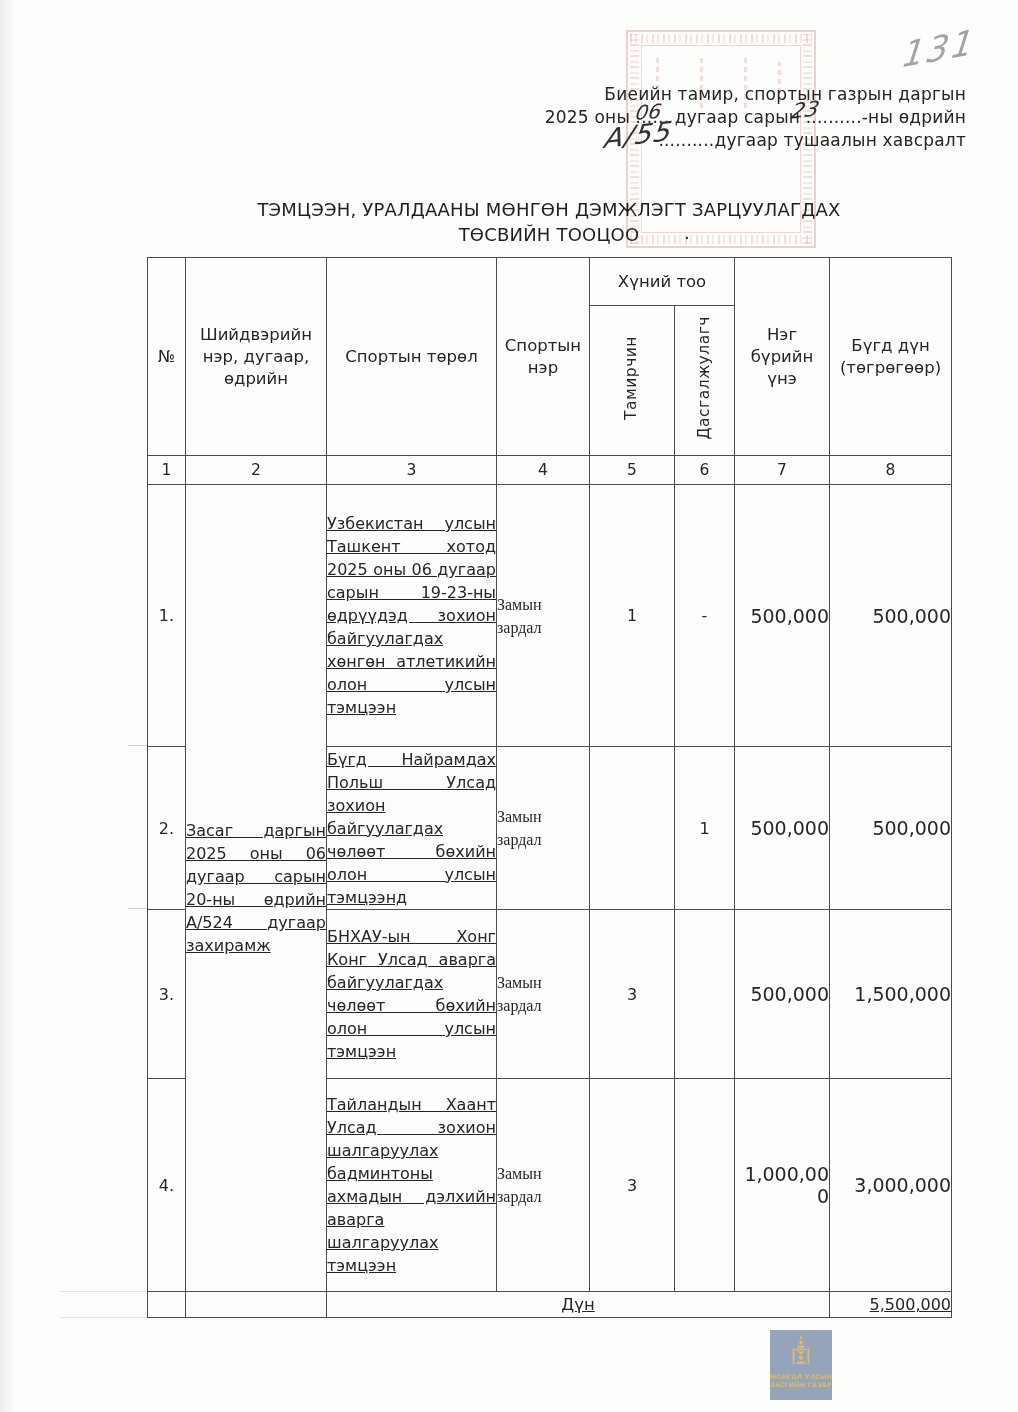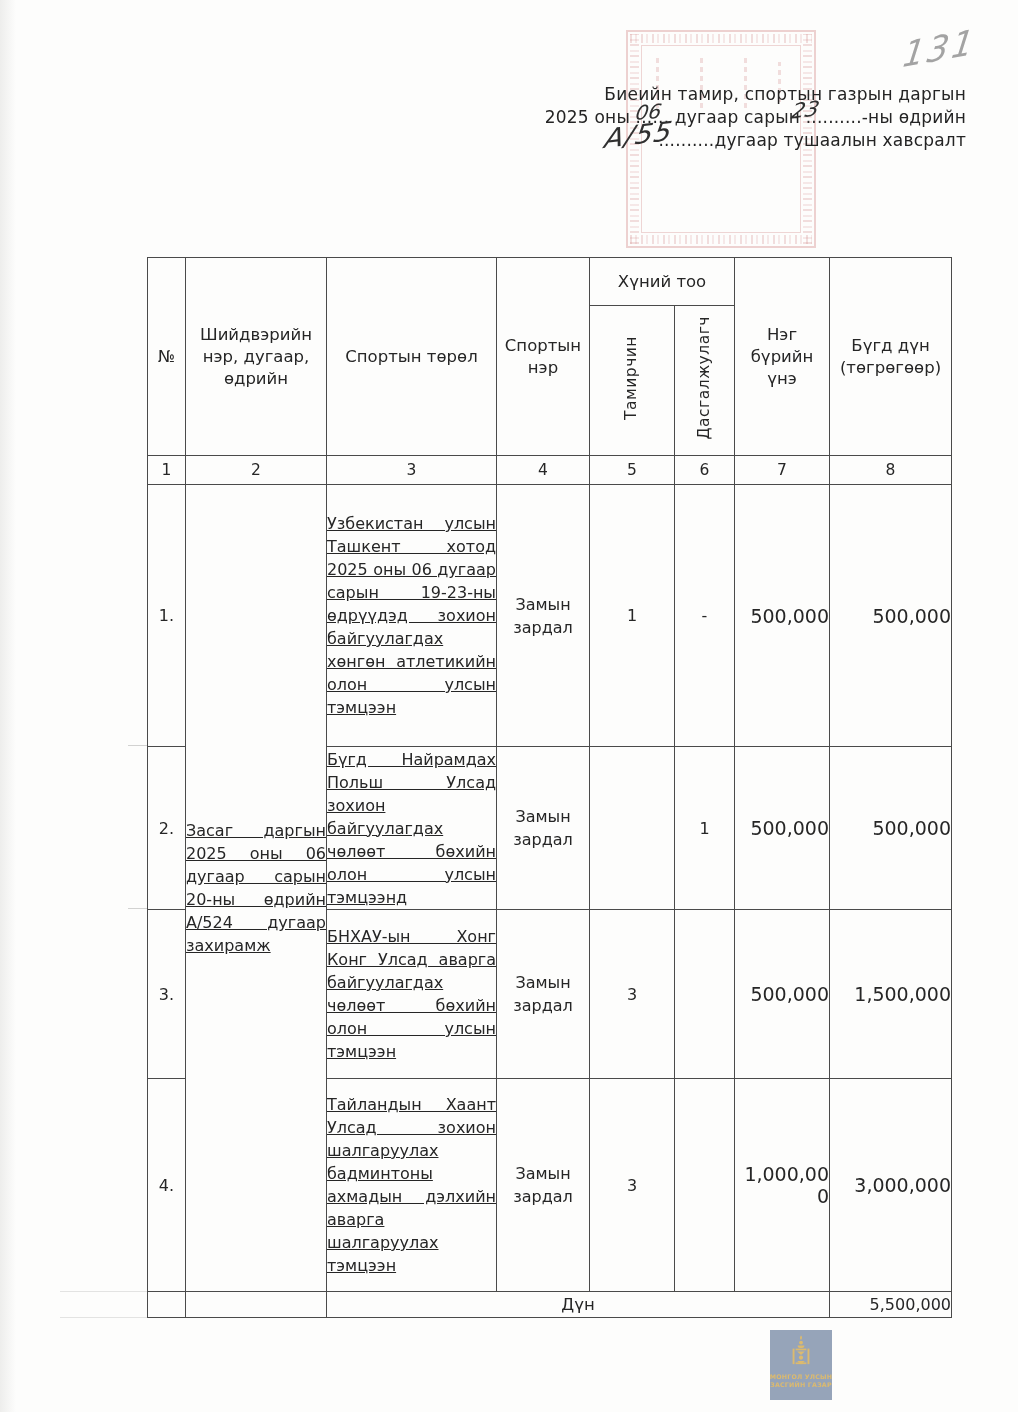--- a/index.html
+++ b/index.html
@@ -69,28 +69,28 @@
   table.budget td, table.budget th {
     border:1px solid #4a4a4a; vertical-align:middle; padding:0;
     font-weight:400;
   }
   th.hdr { font-size:16.5px; line-height:22px; text-align:center; padding:2px 4px; }
   .vert-wrap { writing-mode:vertical-rl; transform:rotate(180deg); margin:0 auto;
     font-size:15.5px; letter-spacing:0.5px; line-height:1; }
   td.colnum { text-align:center; font-size:15.5px; height:28px; }
   td.c-no { text-align:center; font-size:16px; }
   td.c-sport, td.c-decision { text-align:justify; font-size:16px; line-height:23px; padding:6px 7px;text-decoration:underline; }
-  td.c-exp { text-align:center; font-size:16px; line-height:23px; padding:2px 4px; }
+  td.c-exp { text-align:left; font-size:16px; line-height:23px; padding:2px 4px;font-family:Liberation Serif, serif; }
   td.c-cnt { text-align:center; font-size:16px; }
   td.c-money { text-align:right; font-size:19px; padding:2px 6px; word-break:break-all; line-height:22px; }
   td.c-total-label { text-align:center; font-size:16.5px; }
   td.c-total-val { text-align:right; font-size:16px; padding:2px 6px; }
   tr.h-a { height:48px; } tr.h-b { height:150px; } tr.h-n { height:28px; }
   tr.r1 { height:262px; } tr.r2 { height:163px; } tr.r3 { height:169px; }
-  tr.r4 { height:213px; } tr.rt { height:26px; }
+  tr.r4 { height:213px; } tr.rt { height:26px;text-decoration:underline; }
 
   
   .tick { position:absolute; background:rgba(60,60,60,0.22); height:1px; }
   .t1 { left:128px; top:745px;  width:19px; }
   .t2 { left:128px; top:908px;  width:19px; }
   .t3 { left:60px;  top:1291px; width:87px; opacity:0.6; }
   .t4 { left:60px;  top:1317px; width:87px; opacity:0.6; }
 
   
   .gov-logo {
@@ -123,20 +123,25 @@
 
   <div class="appendix">
     <div>Биеийн тамир, спортын газрын даргын</div>
     <div>2025 оны ...... дугаар сарын ..........-ны өдрийн</div>
     <div>..........дугаар тушаалын хавсралт</div>
   </div>
   <div class="hw hw-month">06</div>
   <div class="hw hw-day">23</div>
   <div class="hw hw-order">А/55</div>
 
+  <div class="title">
+    <div>ТЭМЦЭЭН, УРАЛДААНЫ МӨНГӨН ДЭМЖЛЭГТ ЗАРЦУУЛАГДАХ</div>
+    <div>ТӨСВИЙН ТООЦОО</div>
+    <span class="stray">.</span>
+  </div>
 
   <table class="budget">
     <colgroup>
       <col style="width:38px">
         <col style="width:141px">
         <col style="width:170px">
         <col style="width:93px">
       <col style="width:85px">
         <col style="width:60px">
         <col style="width:95px">

